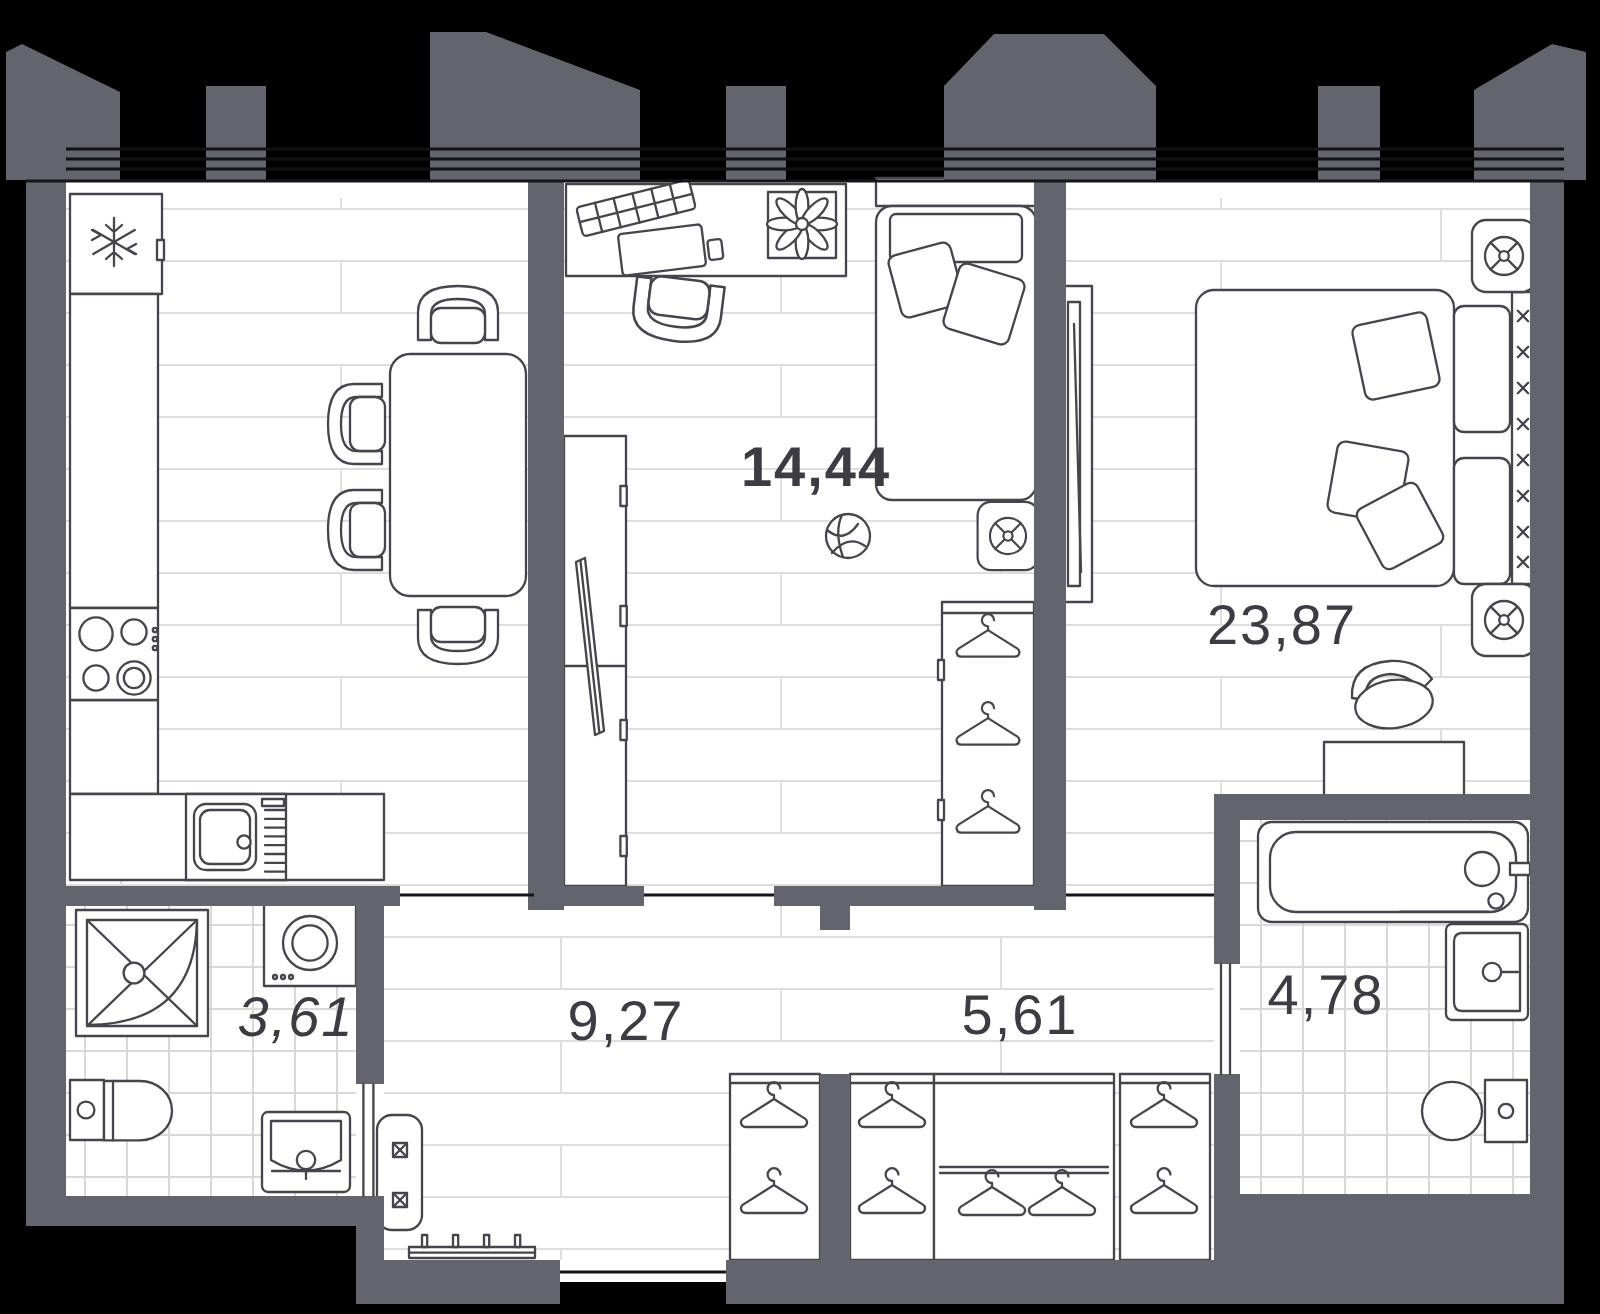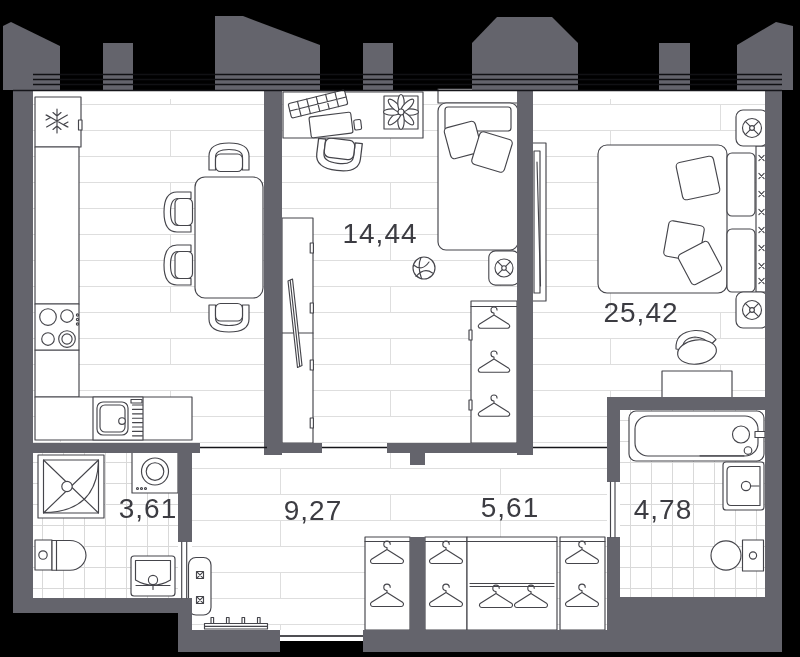--- a/index.html
+++ b/index.html
@@ -313,19 +313,19 @@
     <path class="blk" stroke-width="1.2" d="M200,447.5 H267 M322,447.5 H387 M533,447.5 H607"></path>
     <path class="blk" stroke-width="1.2" d="M280,636 H363"></path>
     <rect x="280" y="641" width="83" height="16" fill="#000000"></rect>
     <path class="blk" stroke-width="1.2" d="M13,90.5 H782"></path>
     <path d="M33,74.5 H782 M33,79.5 H782 M33,84.5 H782" stroke="#111114" stroke-width="1.6" fill="none"></path>
     <path class="n" d="M181.7,542 V598 M186.7,542 V598"></path>
     <path class="n" d="M610.5,482 V537 M615,482 V537"></path>
   </g>
 </svg>
 
-<div class="room-label" style="left:380px;top:234px;">14,44</div>
-<div class="room-label" style="left:641px;top:313px;">25,42</div>
-<div class="room-label" style="left:148px;top:509px;">3,61</div>
+<div class="room-label" style="left:408px;top:234px;font-weight:bold;">14,44</div>
+<div class="room-label" style="left:641px;top:313px;">23,87</div>
+<div class="room-label" style="left:148px;top:509px;font-style:italic;">3,61</div>
 <div class="room-label" style="left:313px;top:511px;">9,27</div>
 <div class="room-label" style="left:510px;top:508px;">5,61</div>
-<div class="room-label" style="left:663px;top:510px;">4,78</div>
+<div class="room-label" style="left:663px;top:498px;">4,78</div>
 </div>
 
 </body></html>

